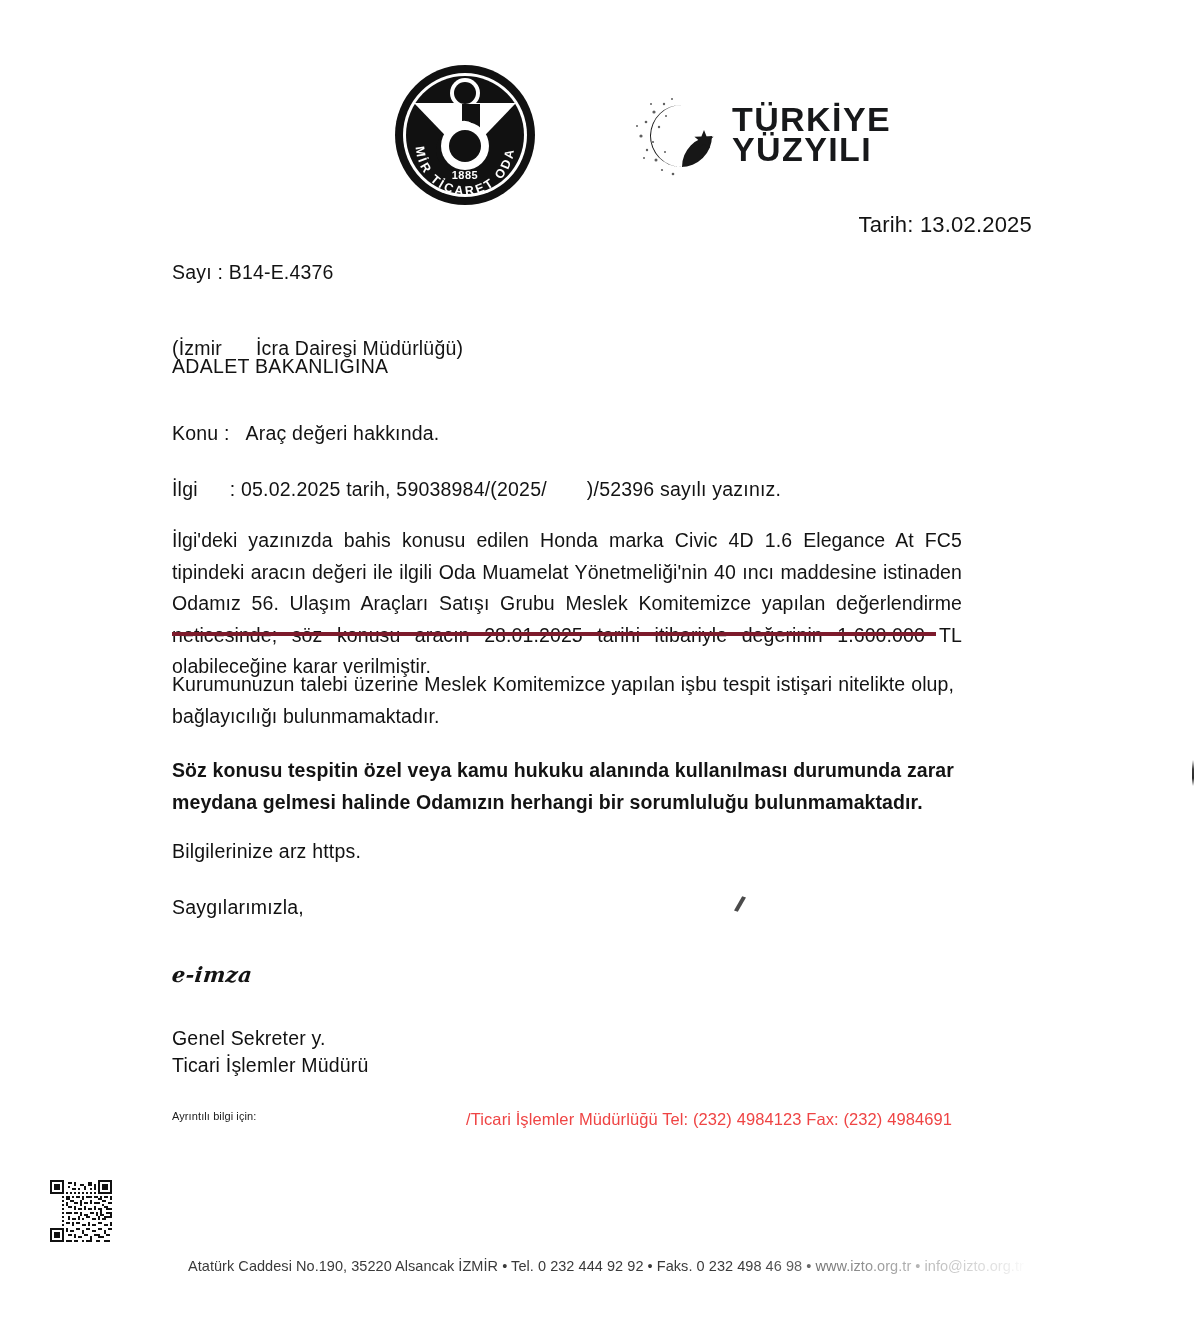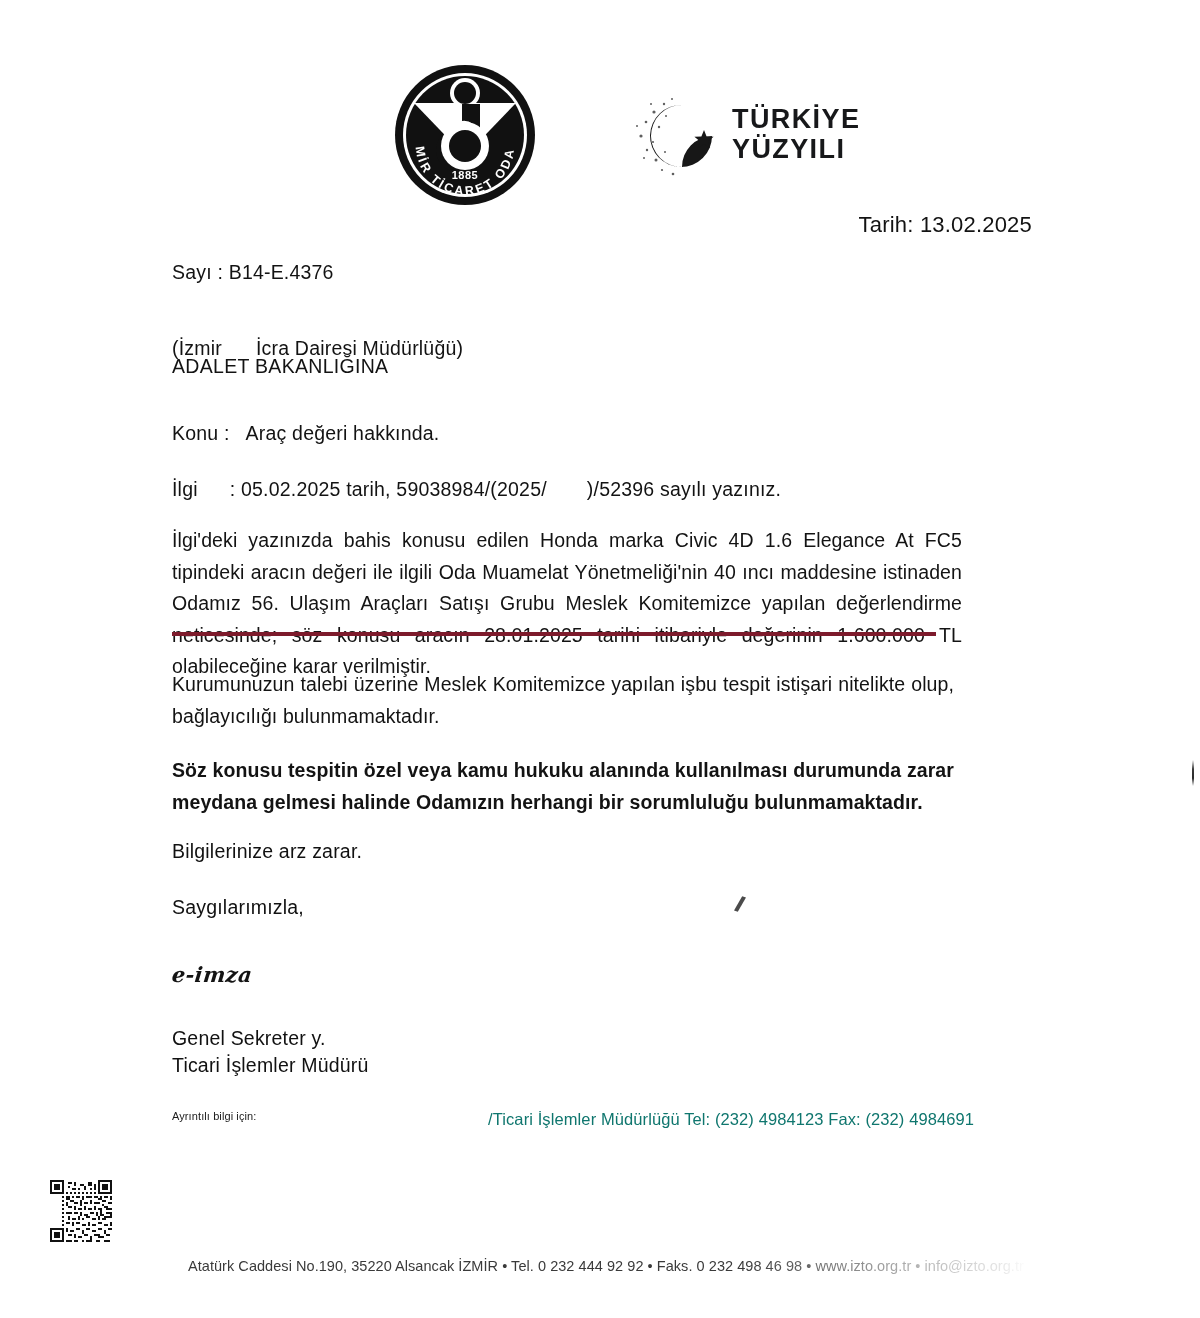--- a/index.html
+++ b/index.html
@@ -55,21 +55,21 @@
     top: 2px;
     width: 108px;
     height: 88px;
   }
   .ty-wordmark {
     position: absolute;
     left: 100px;
     top: 14px;
     font-family: "Liberation Sans", sans-serif;
     font-weight: bold;
-    font-size: 27px;
+    font-size: 34px;
     line-height: 30px;
     letter-spacing: 1.4px;
     color: #17181a;
   }
 
   
   .doc {
     position: absolute;
     left: 0;
     top: 0;
@@ -192,22 +192,22 @@
   .sig-title-2 {
     position: absolute; left: 172px; top: 1054px;
     font-size: 19.5px; letter-spacing: 0.2px;
   }
 
   .detail-label {
     position: absolute; left: 172px; top: 1110px;
     font-size: 11px; letter-spacing: 0.1px; color: #1b1b1b;
   }
   .detail-value {
-    position: absolute; left: 488px; top: 1110px;
-    font-size: 16.5px; letter-spacing: 0.1px; color: #0f766e;
+    position: absolute; left: 466px; top: 1110px;
+    font-size: 16.5px; letter-spacing: 0.1px; color: #ef4444;
   }
 
   
   .qr {
     position: absolute;
     left: 50px;
     top: 1180px;
     width: 62px;
     height: 62px;
   }
@@ -330,21 +330,21 @@
       <span>İlgi</span><span class="gap-lbl"></span><span>: 05.02.2025 tarih, 59038984/(2025/</span><span class="gap-mid"></span><span>)/52396 sayılı yazınız.</span>
     </div>
 
     <div class="para body-para p-main"><span>İlgi'deki yazınızda bahis konusu edilen Honda marka Civic 4D 1.6 Elegance At FC5 tipindeki aracın değeri ile ilgili Oda Muamelat Yönetmeliği'nin 40 ıncı maddesine istinaden Odamız 56. Ulaşım Araçları Satışı Grubu Meslek Komitemizce yapılan değerlendirme neticesinde; söz konusu aracın </span><span class="underlined-claim">28.01.2025 tarihi itibariyle değerinin 1.600.000 TL  olabileceğine karar verilmiştir.</span></div>
     <div class="red-rule"></div>
 
     <div class="para body-para p-two">Kurumunuzun talebi üzerine Meslek Komitemizce yapılan işbu tespit istişari nitelikte olup, bağlayıcılığı bulunmamaktadır.</div>
 
     <div class="para body-para p-three">Söz konusu tespitin özel veya kamu hukuku alanında kullanılması durumunda zarar meydana gelmesi halinde Odamızın herhangi bir sorumluluğu bulunmamaktadır.</div>
 
-    <div class="p-info">Bilgilerinize arz zarar.</div>
+    <div class="p-info">Bilgilerinize arz https.</div>
     <div class="p-regards">Saygılarımızla,</div>
     <div class="stray-mark"></div>
 
     <div class="e-imza">e-imza</div>
 
     <div class="sig-title-1">Genel Sekreter y.</div>
     <div class="sig-title-2">Ticari İşlemler Müdürü</div>
 
     <div class="detail-label">Ayrıntılı bilgi için:</div>
     <div class="detail-value">/Ticari İşlemler Müdürlüğü Tel: (232) 4984123 Fax: (232) 4984691</div>

